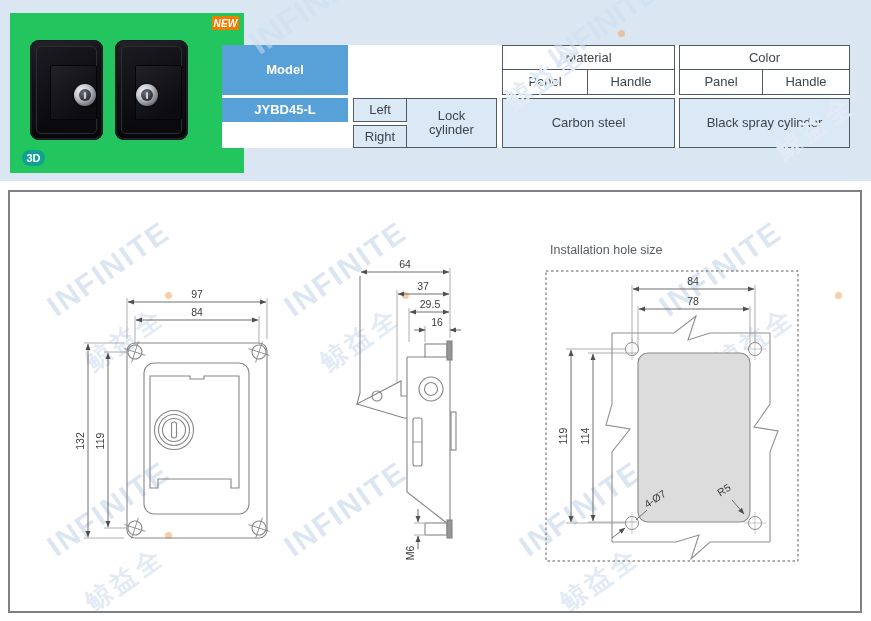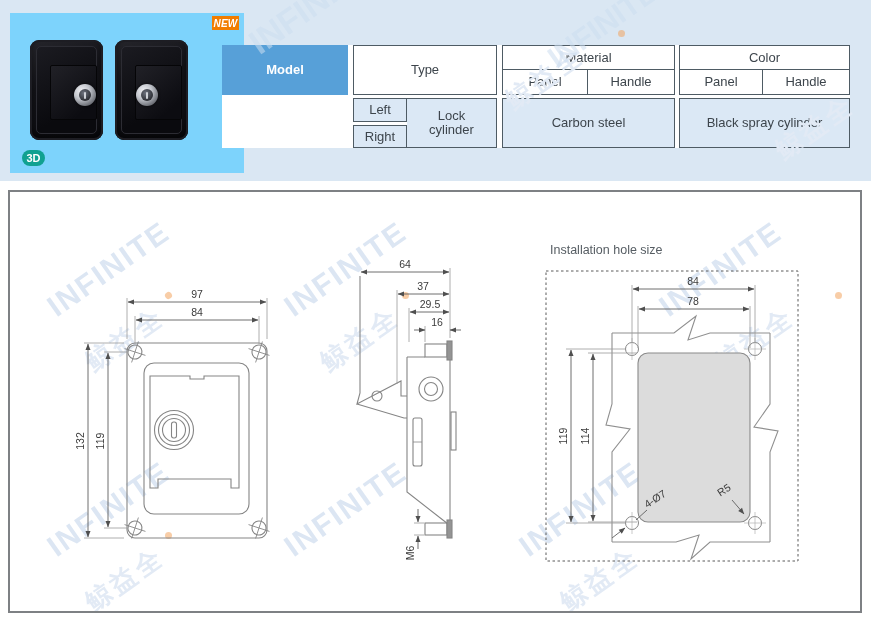--- a/index.html
+++ b/index.html
@@ -4,21 +4,21 @@
 <style>
   * { margin:0; padding:0; box-sizing:border-box; }
   html,body { width:871px; height:621px; background:#fff; overflow:hidden;
               font-family:"Liberation Sans", sans-serif; position:relative; }
 
   
   .top-section { position:absolute; left:0; top:0; width:871px; height:181px;
                  background:#dae7f3; overflow:hidden; }
 
   .product-card { position:absolute; left:10px; top:13px; width:234px; height:160px;
-                  background:#7dd3fc; }
+                  background:#22c55e; }
   .lock { position:absolute; top:27px; width:73px; height:100px; border-radius:9px;
           background:linear-gradient(160deg,#26262c 0%,#131318 40%,#0b0b0f 100%);
           box-shadow:inset 0 0 0 2px #1d1d23, inset 0 -6px 10px rgba(0,0,0,.6); }
   .lock.left  { left:20px; }
   .lock.right { left:105px; }
   .lock-frame { position:absolute; left:6px; top:6px; right:6px; bottom:6px;
                 border-radius:5px; border:1px solid #2c2c33;
                 background:linear-gradient(150deg,#1b1b21,#0a0a0e 70%); }
   .lock-plate { position:absolute; left:13px; top:18px; width:47px; height:55px;
                 background:linear-gradient(140deg,#212127,#0c0c11 80%);
@@ -115,27 +115,27 @@
             </div>
         </div>
       </div>
     </div>
     <div class="new-badge">NEW</div>
     <div class="badge-3d">3D</div>
   </div>
 
   <div class="spec-table">
     <div class="cell blue c-model">Model</div>
-    <div class="cell cb  c-type">Type</div>
     <div class="cell cb  c-material">Material</div>
     <div class="cell cb  c-color">Color</div>
     <div class="cell cb  c-mat-panel">Panel</div>
     <div class="cell cb  c-mat-handle">Handle</div>
     <div class="cell cb  c-col-panel">Panel</div>
     <div class="cell cb  c-col-handle">Handle</div>
+    <div class="cell blue c-model-l">JYBD45-L</div>
     <div class="cell clt c-left">Left</div>
     <div class="cell clt c-right">Right</div>
     <div class="cell clt c-lockcyl">Lock cylinder</div>
     <div class="cell clt c-steel">Carbon steel</div>
     <div class="cell clt c-coating">Black spray cylinder</div>
   </div>
 </div>
 
 <div class="drawing-area">
 

